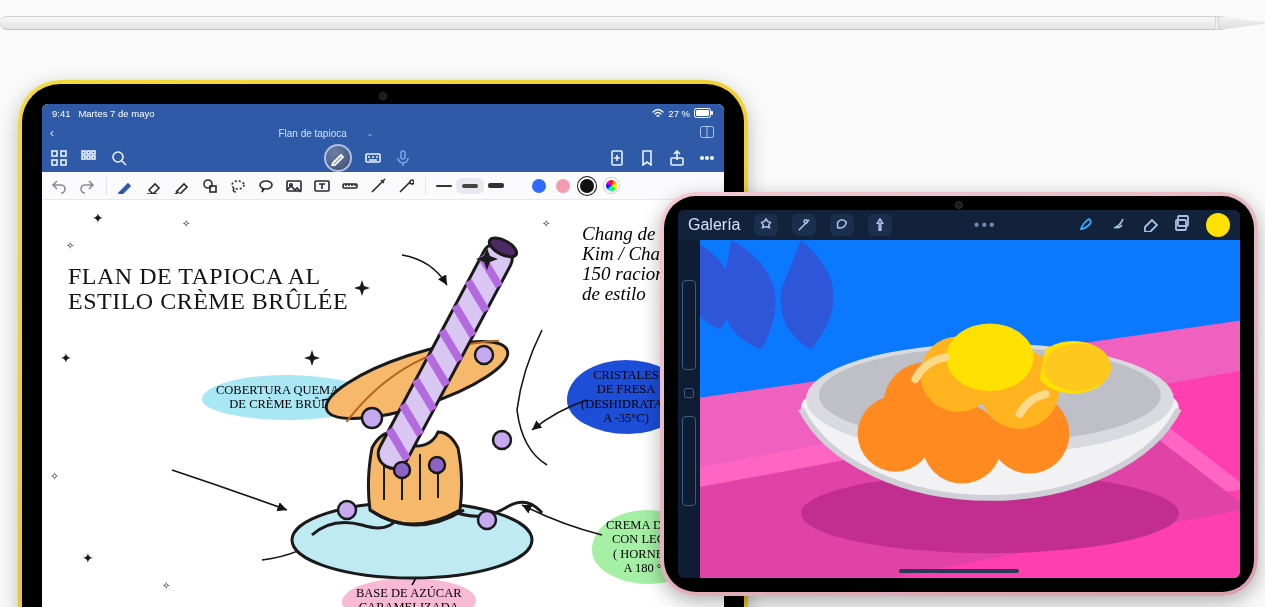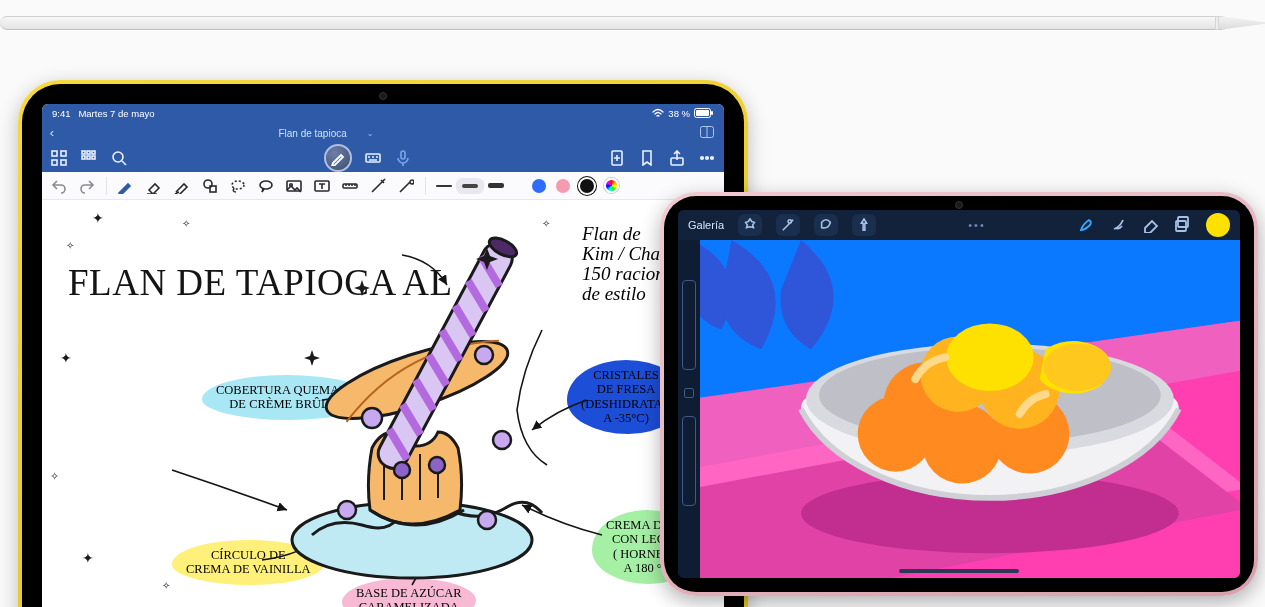--- a/index.html
+++ b/index.html
@@ -182,21 +182,21 @@
     position: relative;
     overflow: hidden;
   }
   .hand {
     font-family: "Comic Sans MS", "Marker Felt", "Segoe Script", cursive;
     position: absolute;
     color: #141414;
   }
   .title-hand {
     top: 64px; left: 26px;
-    font-size: 37px;
+    font-size: 24px;
     line-height: 1.05;
     text-transform: uppercase;
     letter-spacing: 0.5px;
   }
   .title-hand .l1 { display:block; position:relative; }
   .title-hand .l2 { display:block; position:relative; }
   .title-hand .hl {
     position:absolute; left:-4px; right:30px; top:60%; height:14px;
     background: #98ec9c; z-index:-1; border-radius:3px;
   }
@@ -258,21 +258,21 @@
     display:flex; flex-direction:column;
     background: #0c1b2e;
   }
   .pro-bar {
     height: 30px;
     background: #12223b;
     display:flex; align-items:center;
     padding: 0 10px;
     gap: 14px;
     color: #9db3d6;
-    font-size: 11px;
+    font-size: 16px;
   }
   .pro-bar .chip {
     width: 24px; height: 22px; border-radius: 6px;
     background: #1a2e4d;
     display:flex; align-items:center; justify-content:center;
   }
   .pro-bar .chip svg { width:14px; height:14px; stroke:#a7c0e6; fill:none; stroke-width:1.8; }
   .pro-bar .yellow-dot {
     width: 24px; height: 24px; border-radius: 50%;
     background: #ffe100;
@@ -323,21 +323,21 @@
       <div>
         <span>9:41</span>&nbsp;&nbsp;
         <span>Martes 7 de mayo</span>
       </div>
       <div class="right">
         <span class="wifi-icon">
           <svg width="12" height="10" viewBox="0 0 12 10">
               <path d="M1 4 Q6 -1 11 4 M3 6 Q6 3 9 6 M5 8 Q6 7 7 8" stroke="#fff" fill="none" stroke-width="1.2" stroke-linecap="round"></path>
             </svg>
         </span>
-        <span>38 %</span>
+        <span>27 %</span>
         <span class="batt-icon">
           <svg width="20" height="10" viewBox="0 0 20 10">
               <rect x="0.5" y="0.5" width="16" height="9" rx="2" stroke="#fff" fill="none"></rect>
               <rect x="2" y="2" width="13" height="6" rx="1" fill="#fff"></rect>
               <rect x="17" y="3" width="2" height="4" rx="1" fill="#fff"></rect>
             </svg>
         </span>
       </div>
     </div>
 
@@ -515,44 +515,43 @@
       <span class="color-dot blue"></span>
       <span class="color-dot pink"></span>
       <span class="color-dot black"></span>
       <span class="color-wheel"></span>
     </div>
 
     <div class="canvas">
 
       <div class="hand title-hand">
         <span class="l1"><span>Flan de tapioca al</span><span class="hl"></span></span>
+        <span class="l2"><span>estilo crème brûlée</span><span class="hl2"></span></span>
       </div>
 
       <span class="spark" style="top:10px;left:50px">✦</span>
       <span class="spark" style="top:18px;left:140px;font-size:10px">✧</span>
       <span class="spark" style="top:40px;left:24px;font-size:10px">✧</span>
       <span class="spark" style="top:150px;left:18px">✦</span>
       <span class="spark" style="top:270px;left:8px;font-size:11px">✧</span>
       <span class="spark" style="top:350px;left:40px">✦</span>
       <span class="spark" style="top:380px;left:120px;font-size:10px">✧</span>
       <span class="spark" style="top:18px;left:500px;font-size:10px">✧</span>
       <span class="spark" style="top:120px;left:640px">✦</span>
       <span class="spark" style="top:200px;left:642px;font-size:10px">✧</span>
 
       <div class="script" style="top:24px; left:540px; font-size:19px; line-height:1.05;">
-        <div>Flan de</div>
+        <div>Chang de</div>
         <div>Kim / Chang</div>
         <div>150 raciones</div>
         <div>de estilo</div>
       </div>
 
       <div class="bubble blue" style="top:175px;left:160px; white-space:pre-line;">COBERTURA QUEMADA
 DE CRÈME BRÛLÉE</div>
-      <div class="bubble yellow" style="top:340px;left:130px; white-space:pre-line;">CÍRCULO DE
-CREMA DE VAINILLA</div>
       <div class="bubble pink" style="top:378px;left:300px; white-space:pre-line;">BASE DE AZÚCAR
 CARAMELIZADA</div>
       <div class="bubble orange" style="top:160px;left:525px; white-space:pre-line;">CRISTALES
 DE FRESA
 (DESHIDRATAR
 A -35°C)</div>
       <div class="bubble green" style="top:310px;left:550px; white-space:pre-line;">CREMA DE TÉ
 CON LECHE
 ( HORNEAR
 A 180 °C</div>

